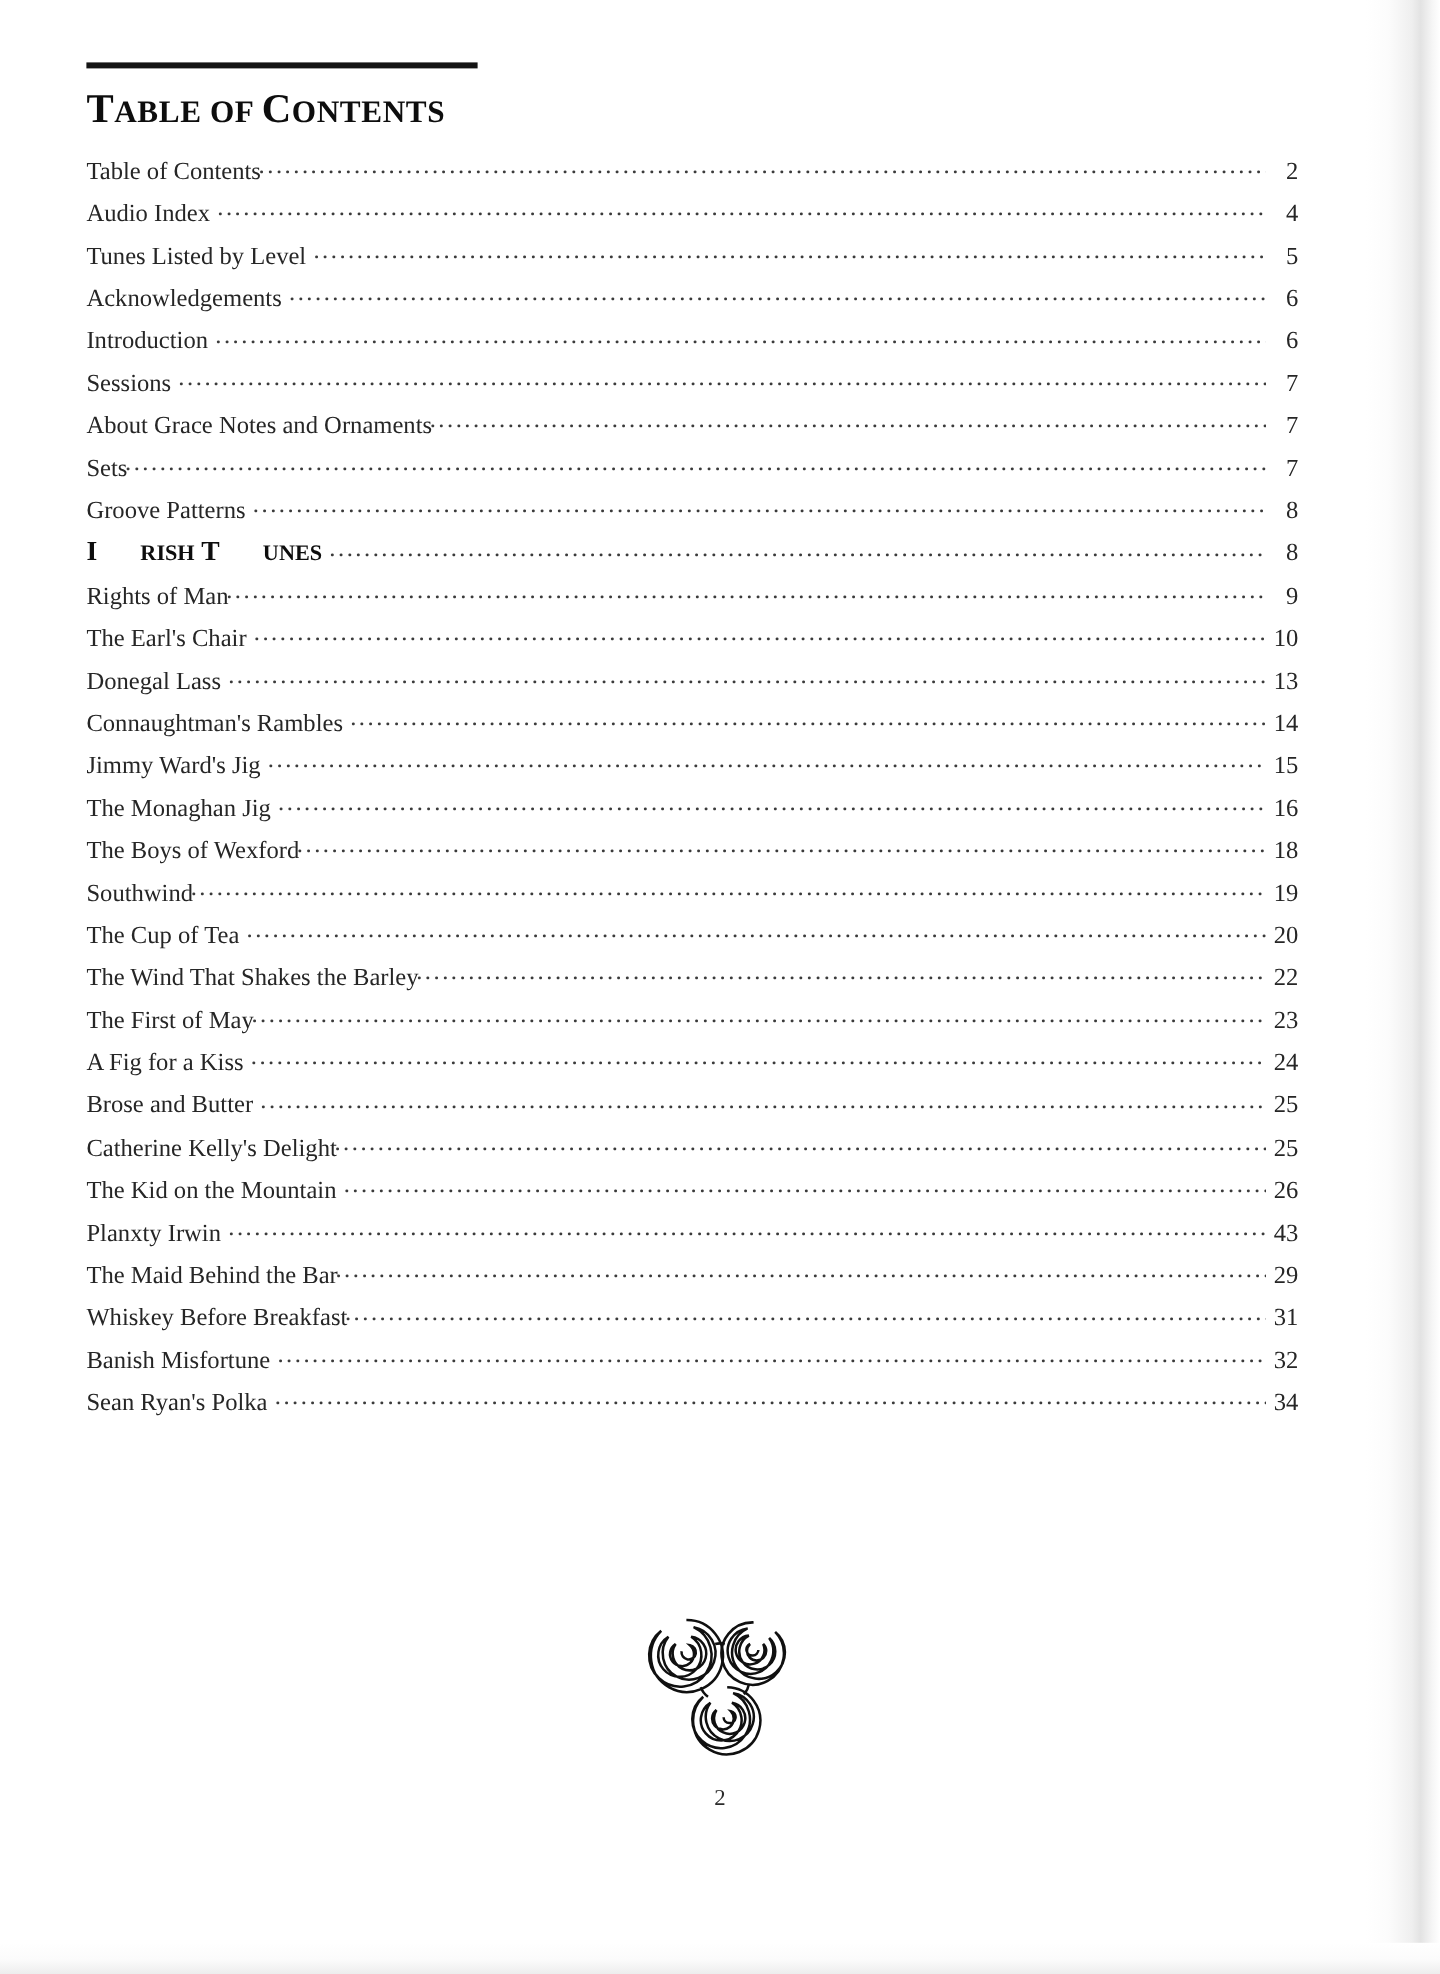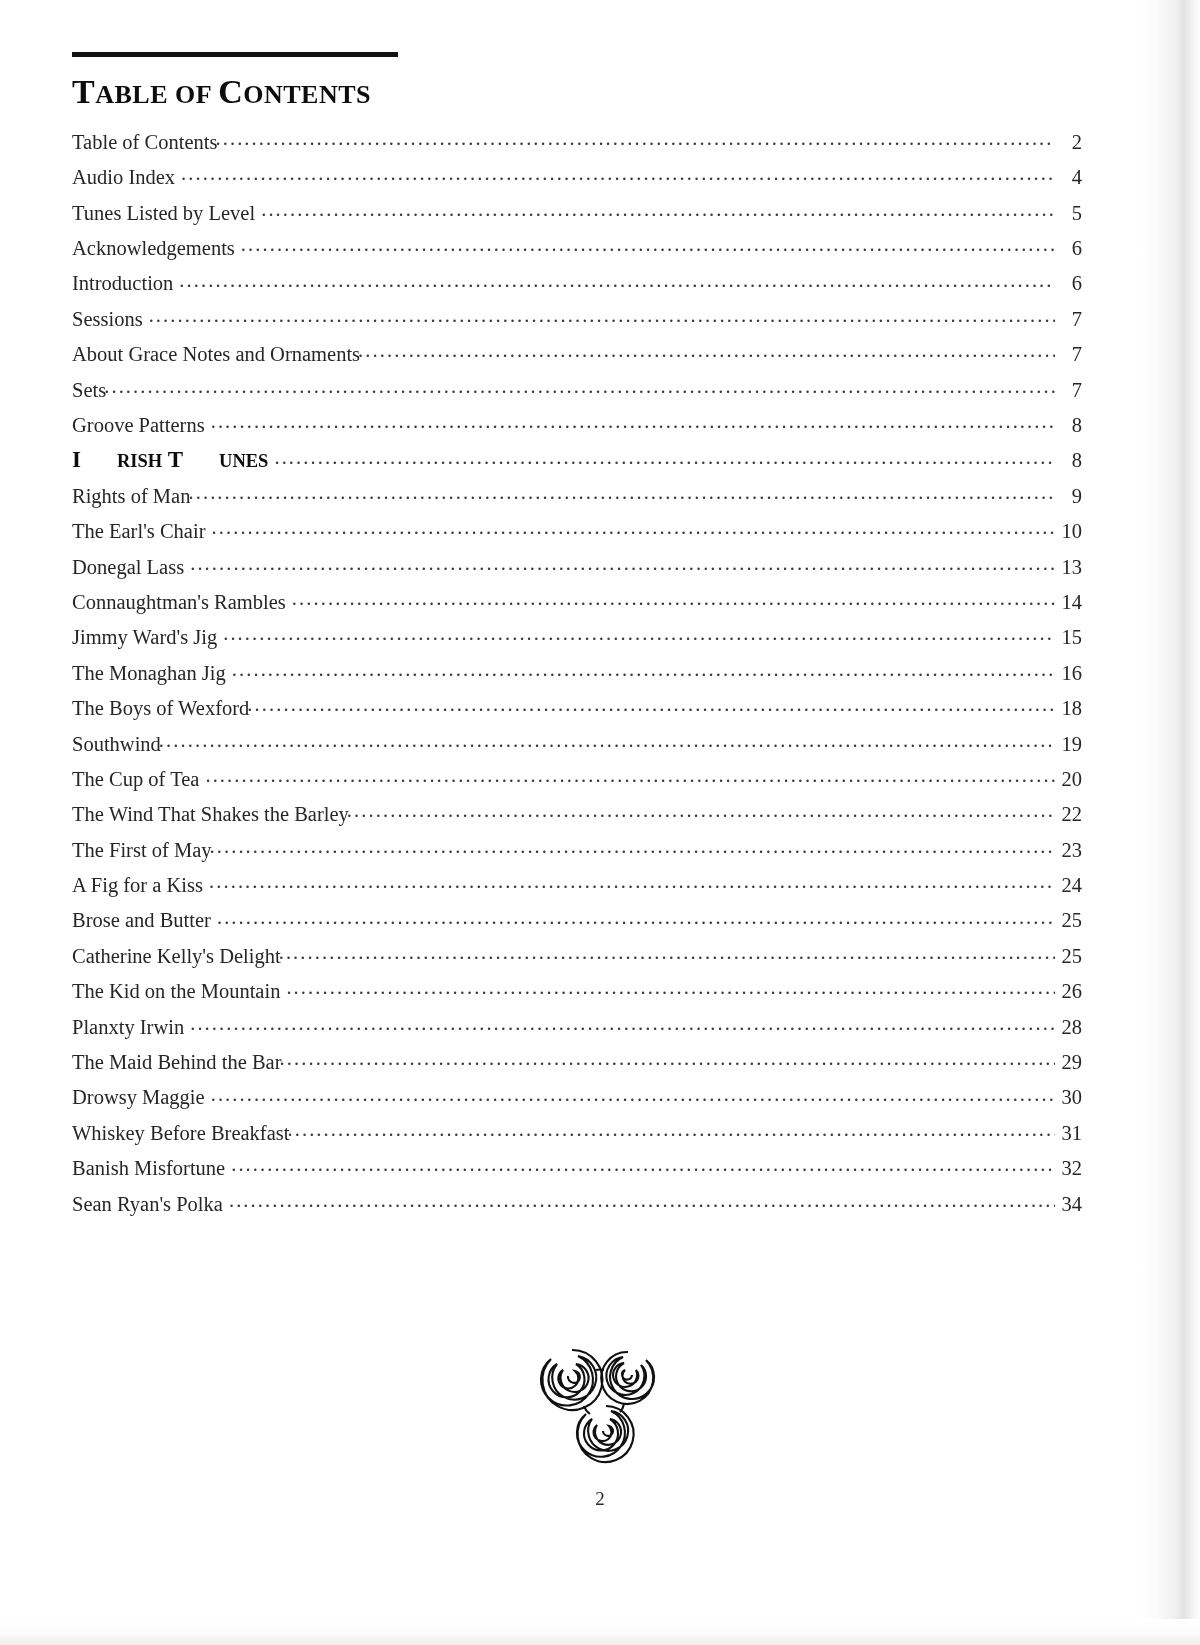--- a/index.html
+++ b/index.html
@@ -280,31 +280,26 @@
         <span class="page-num">25</span>
       </li>
       <li class="toc-row tune">
         <span class="entry-label">The Kid on the Mountain</span>
         <span class="leader"></span>
         <span class="page-num">26</span>
       </li>
       <li class="toc-row tune">
         <span class="entry-label">Planxty Irwin</span>
         <span class="leader"></span>
-        <span class="page-num">28</span>
+        <span class="page-num">43</span>
       </li>
       <li class="toc-row tune tight">
         <span class="entry-label">The Maid Behind the Bar</span>
         <span class="leader"></span>
         <span class="page-num">29</span>
-      </li>
-      <li class="toc-row tune">
-        <span class="entry-label">Drowsy Maggie</span>
-        <span class="leader"></span>
-        <span class="page-num">30</span>
       </li>
       <li class="toc-row tune tight">
         <span class="entry-label">Whiskey Before Breakfast</span>
         <span class="leader"></span>
         <span class="page-num">31</span>
       </li>
       <li class="toc-row tune">
         <span class="entry-label">Banish Misfortune</span>
         <span class="leader"></span>
         <span class="page-num">32</span>

